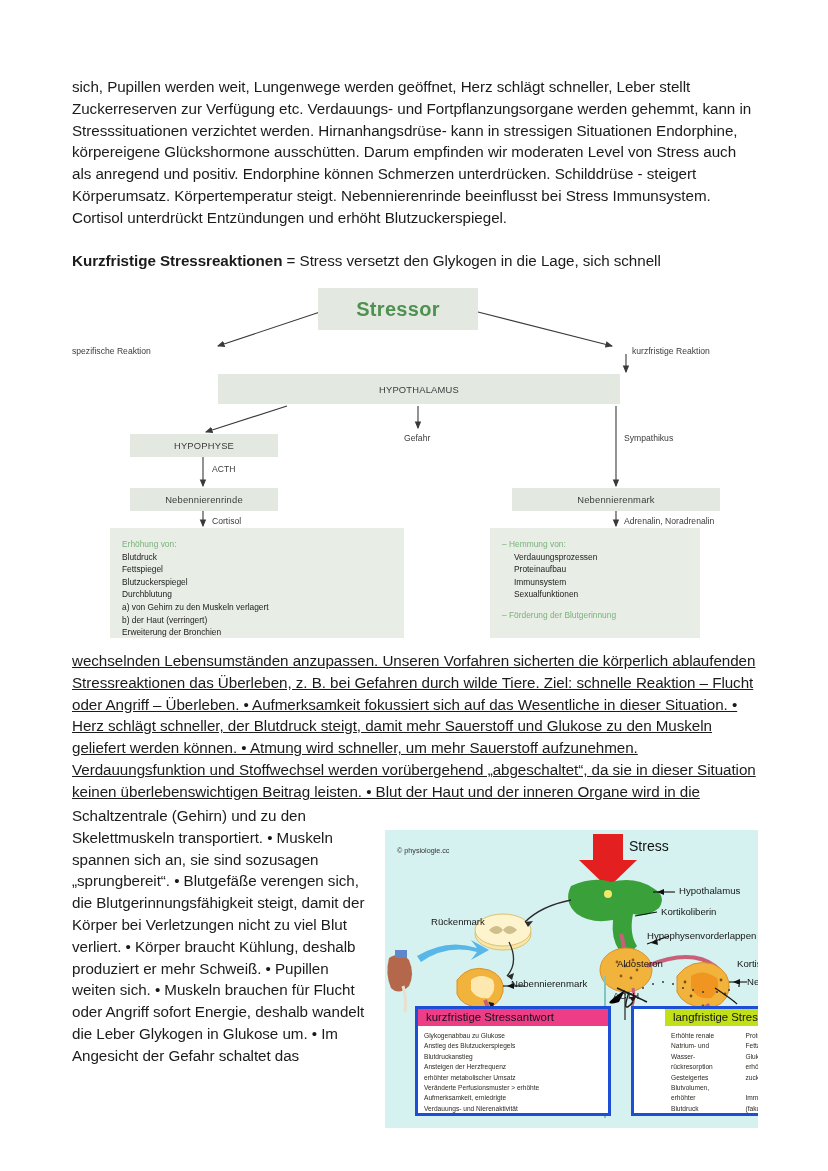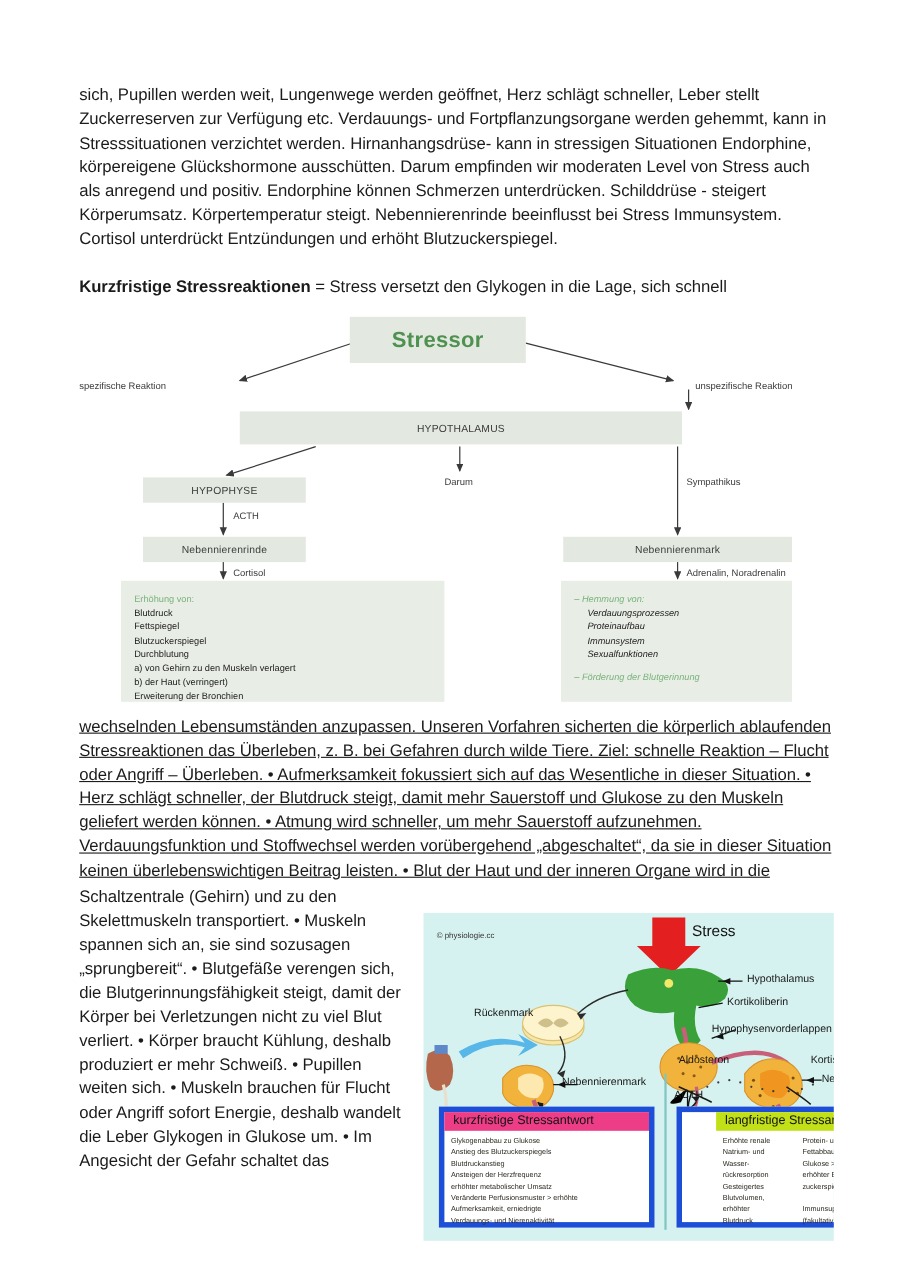--- a/index.html
+++ b/index.html
@@ -79,21 +79,21 @@
   .fc-detail {
     position: absolute;
     background: #e8ede5;
     font-size: 8.4px;
     line-height: 12.6px;
     color: #222;
     padding: 10px 12px 14px 12px;
     box-sizing: border-box;
   }
   #fc-left-detail  { left: 38px;  top: 240px; width: 294px; height: 110px; }
-  #fc-right-detail { left: 438px; top: 240px; width: 210px; height: 110px; font-style: italic; }
+  #fc-right-detail { left: 418px; top: 240px; width: 210px; height: 110px; }
   .fc-detail .hdr { color: #7ab37c; }
   .fc-detail .ind { padding-left: 12px; }
 
   
   #physio {
     position: absolute;
     left: 385px; top: 830px;
     width: 373px; height: 298px;
     background: #d5f2f0;
     overflow: hidden;
@@ -109,22 +109,23 @@
     white-space: nowrap;
   }
   #physio .lbl.small { font-size: 7.6px; }
   #physio .stress-lbl {
     position: absolute; left: 244px; top: 8px;
     font-size: 14px; color: #111;
   }
   .resp-box {
     position: absolute;
     background: #ffffff;
-    border: 5px solid #1d4ed8;
+    border: 3px solid #1d4ed8;
     box-sizing: border-box;
+    margin-left: 16px;
   }
   .resp-head {
     font-size: 11.4px;
     color: #111;
     padding: 1px 0 1px 8px;
     box-sizing: border-box;
     height: 17px;
     line-height: 15px;
   }
   #resp-kurz { left: 14px; top: 176px; width: 196px; height: 110px; }
@@ -182,32 +183,32 @@
       <line x1="544" y1="118" x2="544" y2="198" stroke="#3a3a3a" stroke-width="1.1" marker-end="url(#arr)"></line>
 
       <line x1="544" y1="223" x2="544" y2="238" stroke="#3a3a3a" stroke-width="1.1" marker-end="url(#arr)"></line>
     </svg>
 
     <div class="fc-box" id="fc-stressor">
       <span class="fc-node-text">Stressor</span>
     </div>
 
     <div class="fc-label" style="left:0px; top:58px;">spezifische Reaktion</div>
-    <div class="fc-label" style="left:560px; top:58px;">unspezifische Reaktion</div>
+    <div class="fc-label" style="left:560px; top:58px;">kurzfristige Reaktion</div>
 
     <div class="fc-box" id="fc-hypothalamus">
       <span class="fc-node-text">HYPOTHALAMUS</span>
     </div>
 
     <div class="fc-box" id="fc-hypophyse">
       <span class="fc-node-text">HYPOPHYSE</span>
     </div>
 
     <div class="fc-label" style="left:140px; top:176px;">ACTH</div>
-    <div class="fc-label" style="left:332px; top:145px;">Darum</div>
+    <div class="fc-label" style="left:332px; top:145px;">Gefahr</div>
     <div class="fc-label" style="left:552px; top:145px;">Sympathikus</div>
 
     <div class="fc-box" id="fc-nnrinde">
       <span class="fc-node-text">Nebennierenrinde</span>
     </div>
 
     <div class="fc-box" id="fc-nnmark">
       <span class="fc-node-text">Nebennierenmark</span>
     </div>
 

